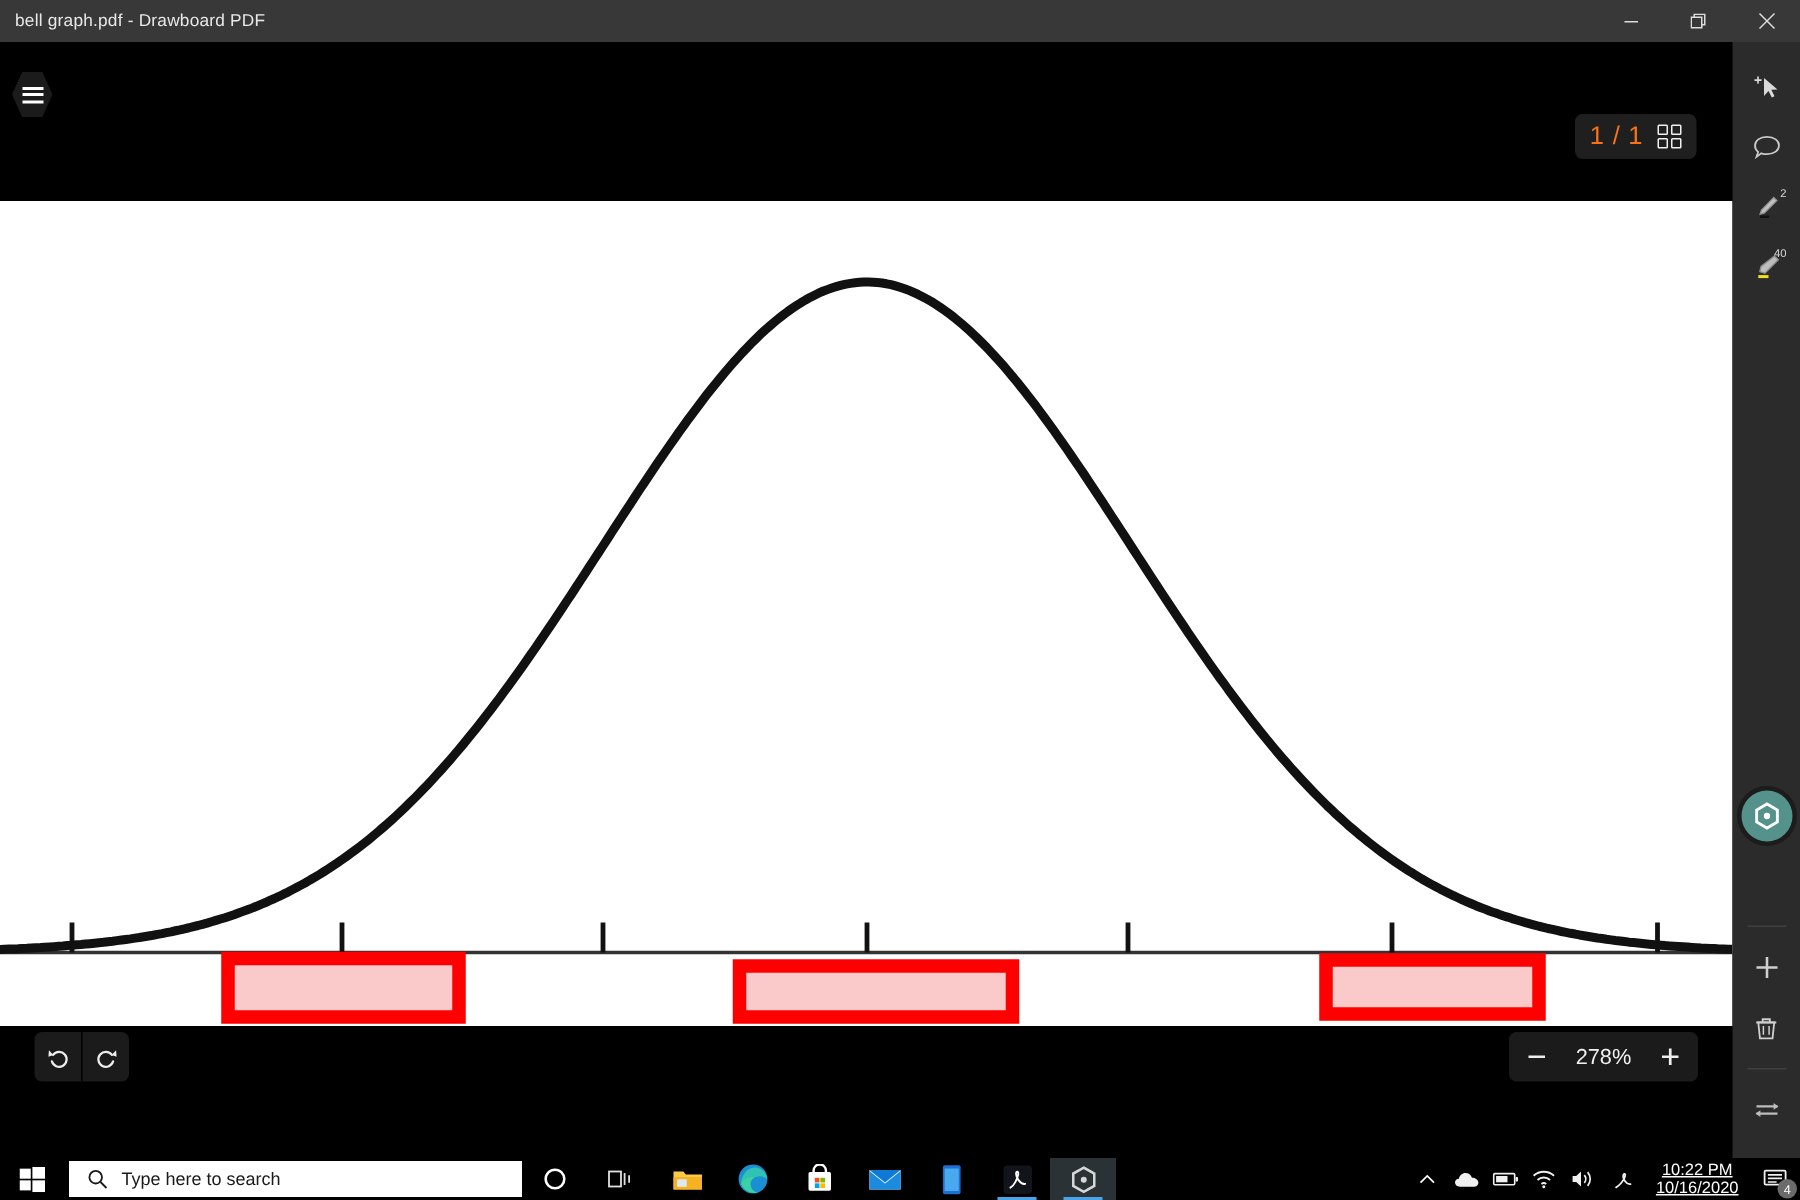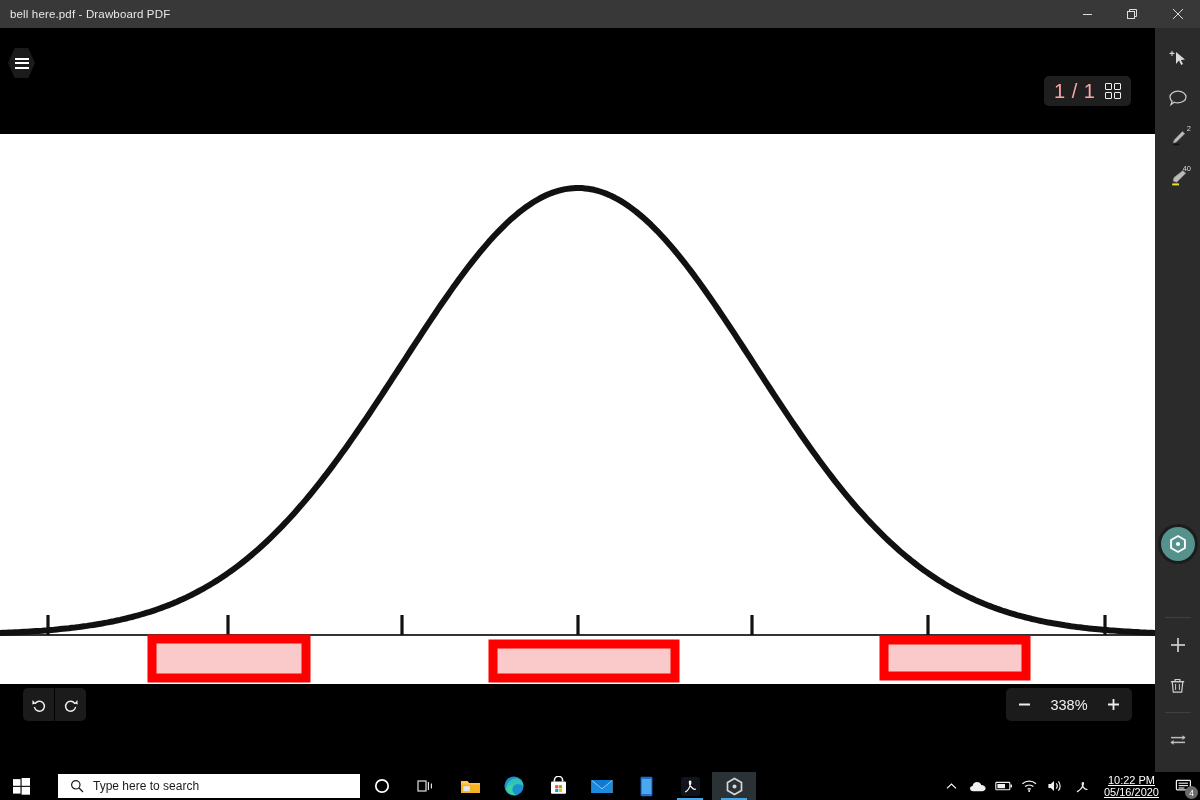--- a/index.html
+++ b/index.html
@@ -62,21 +62,21 @@
     clip-path:polygon(25% 0%,75% 0%,100% 50%,75% 100%,25% 100%,0% 50%);
     display:flex; flex-direction:column; align-items:center; justify-content:center; gap:2.5px;
   }
   #menu-hex span { display:block; width:14px; height:2px; background:#fff; }
 
   #pagepill {
     position:absolute; right:24px; top:48px; height:30px;
     background:#1f1f1f; border-radius:5px; display:flex; align-items:center;
     padding:0 10px; gap:9px;
   }
-  #pagepill-text { font-size:20px; color:#fca5a5; letter-spacing:.5px; }
+  #pagepill-text { font-size:17px; color:#f97316; letter-spacing:.5px; }
   #grid-icon { display:grid; grid-template-columns:7px 7px; grid-template-rows:7px 7px; gap:2.5px; }
   #grid-icon i { display:block; border:1.6px solid #f0f0f0; border-radius:1px; }
 
   
   #page {
     position:absolute; left:0; top:106px; width:1155px; height:550px;
     background:#fff; overflow:hidden;
   }
   #page svg { display:block; }
 
@@ -96,42 +96,42 @@
   #zoomval { font-size:14.5px; color:#f0f0f0; padding:0 6px; min-width:52px; text-align:center; }
 
   
   #taskbar {
     position:absolute; left:0; top:772px; width:1200px; height:28px;
     background:#000; display:flex; align-items:center;
   }
   #start { width:42px; height:28px; display:flex; align-items:center; justify-content:center; }
   #searchbox {
     width:302px; height:24px; background:#fff; display:flex; align-items:center;
-    gap:9px; padding-left:12px; margin-left:16px;
+    gap:9px; padding-left:12px; margin-left:4px;
   }
   #search-ph { font-size:12px; color:#1a1a1a; }
   .tb-icon { width:44px; height:28px; display:flex; align-items:center; justify-content:center; position:relative; }
   .tb-icon.active { background:#2a3236; }
   .tb-icon .underline {
     position:absolute; bottom:0; left:9px; width:26px; height:2.5px; background:#4aa5e8;
   }
   #tray { margin-left:auto; display:flex; align-items:center; height:28px; }
   .tray-icon { width:26px; height:28px; display:flex; align-items:center; justify-content:center; }
   #clock { font-size:11px; line-height:12.5px; text-align:center; color:#fff; padding:0 9px;text-decoration:underline; }
   #notif { width:32px; height:28px; display:flex; align-items:center; justify-content:center; position:relative; }
   #notif-badge {
     position:absolute; right:2px; bottom:1px; width:13px; height:13px; border-radius:50%;
     background:#6b6b6b; color:#fff; font-size:8.5px; display:flex; align-items:center; justify-content:center;
   }
 </style>
 </head>
 <body>
 
 <div id="titlebar">
-  <div id="title-text">bell here.pdf - Drawboard PDF</div>
+  <div id="title-text">bell graph.pdf - Drawboard PDF</div>
   <div id="window-controls">
     <div class="wc">
       <svg width="11" height="11" viewBox="0 0 11 11">
           <line x1="1" y1="5.5" x2="10" y2="5.5" stroke="#ddd" stroke-width="1"></line>
         </svg>
     </div>
     <div class="wc">
       <svg width="11" height="11" viewBox="0 0 11 11">
         <rect x="0.5" y="2.5" width="7" height="7" fill="none" stroke="#ddd" stroke-width="1"></rect>
         <path d="M2.5 2.5 V0.5 H9.5 V7.5 H7.5" fill="none" stroke="#ddd" stroke-width="1"></path>
@@ -205,21 +205,21 @@
         </svg>
       </div>
     </div>
 
     <div id="zoomctl">
       <div class="zbtn">
         <svg width="15" height="15" viewBox="0 0 15 15">
             <line x1="2" y1="7.5" x2="13" y2="7.5" stroke="#eee" stroke-width="1.8"></line>
           </svg>
       </div>
-      <div id="zoomval">338%</div>
+      <div id="zoomval">278%</div>
       <div class="zbtn">
         <svg width="15" height="15" viewBox="0 0 15 15">
           <line x1="2" y1="7.5" x2="13" y2="7.5" stroke="#eee" stroke-width="1.8"></line>
           <line x1="7.5" y1="2" x2="7.5" y2="13" stroke="#eee" stroke-width="1.8"></line>
         </svg>
       </div>
     </div>
   </div>
 
   <div id="toolrail">
@@ -427,21 +427,21 @@
     </div>
 
     <div class="tray-icon">
       <svg width="16" height="15" viewBox="0 0 16 15">
         <path d="M3.4 12.6 C5.6 11.4 8.6 8 9.4 5.2 C9.9 3.4 8.6 3 8.2 4.4 C7.6 6.6 10.4 11 13 10.4" fill="none" stroke="#f0f0f0" stroke-width="1.2" stroke-linecap="round"></path>
       </svg>
     </div>
 
     <div id="clock">
       <div>10:22 PM</div>
-      <div>05/16/2020</div>
+      <div>10/16/2020</div>
     </div>
 
     <div id="notif">
       <svg width="18" height="16" viewBox="0 0 18 16">
         <rect x="1.4" y="2.4" width="14" height="9.4" rx="0.8" fill="none" stroke="#f0f0f0" stroke-width="1.2"></rect>
         <line x1="3.6" y1="5.2" x2="13" y2="5.2" stroke="#f0f0f0" stroke-width="1.1"></line>
         <line x1="3.6" y1="7.6" x2="13" y2="7.6" stroke="#f0f0f0" stroke-width="1.1"></line>
         <line x1="3.6" y1="10" x2="9.4" y2="10" stroke="#f0f0f0" stroke-width="1.1"></line>
       </svg>
       <span id="notif-badge">4</span>

